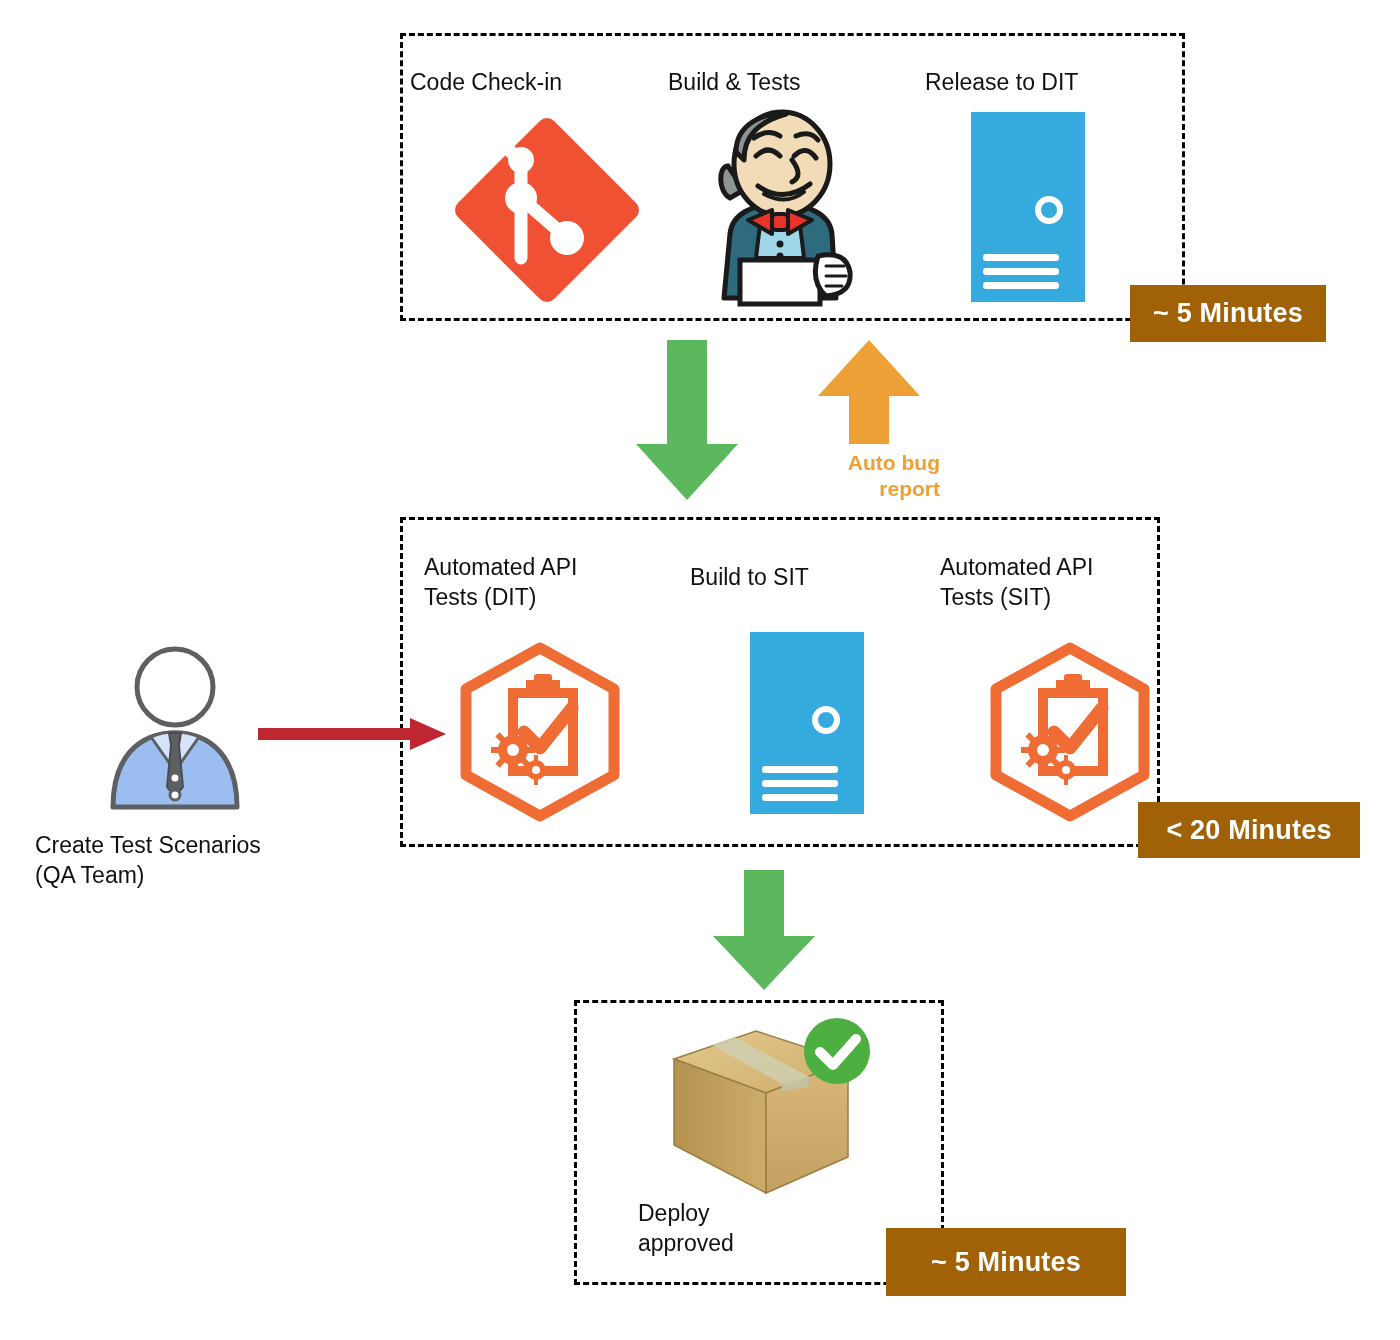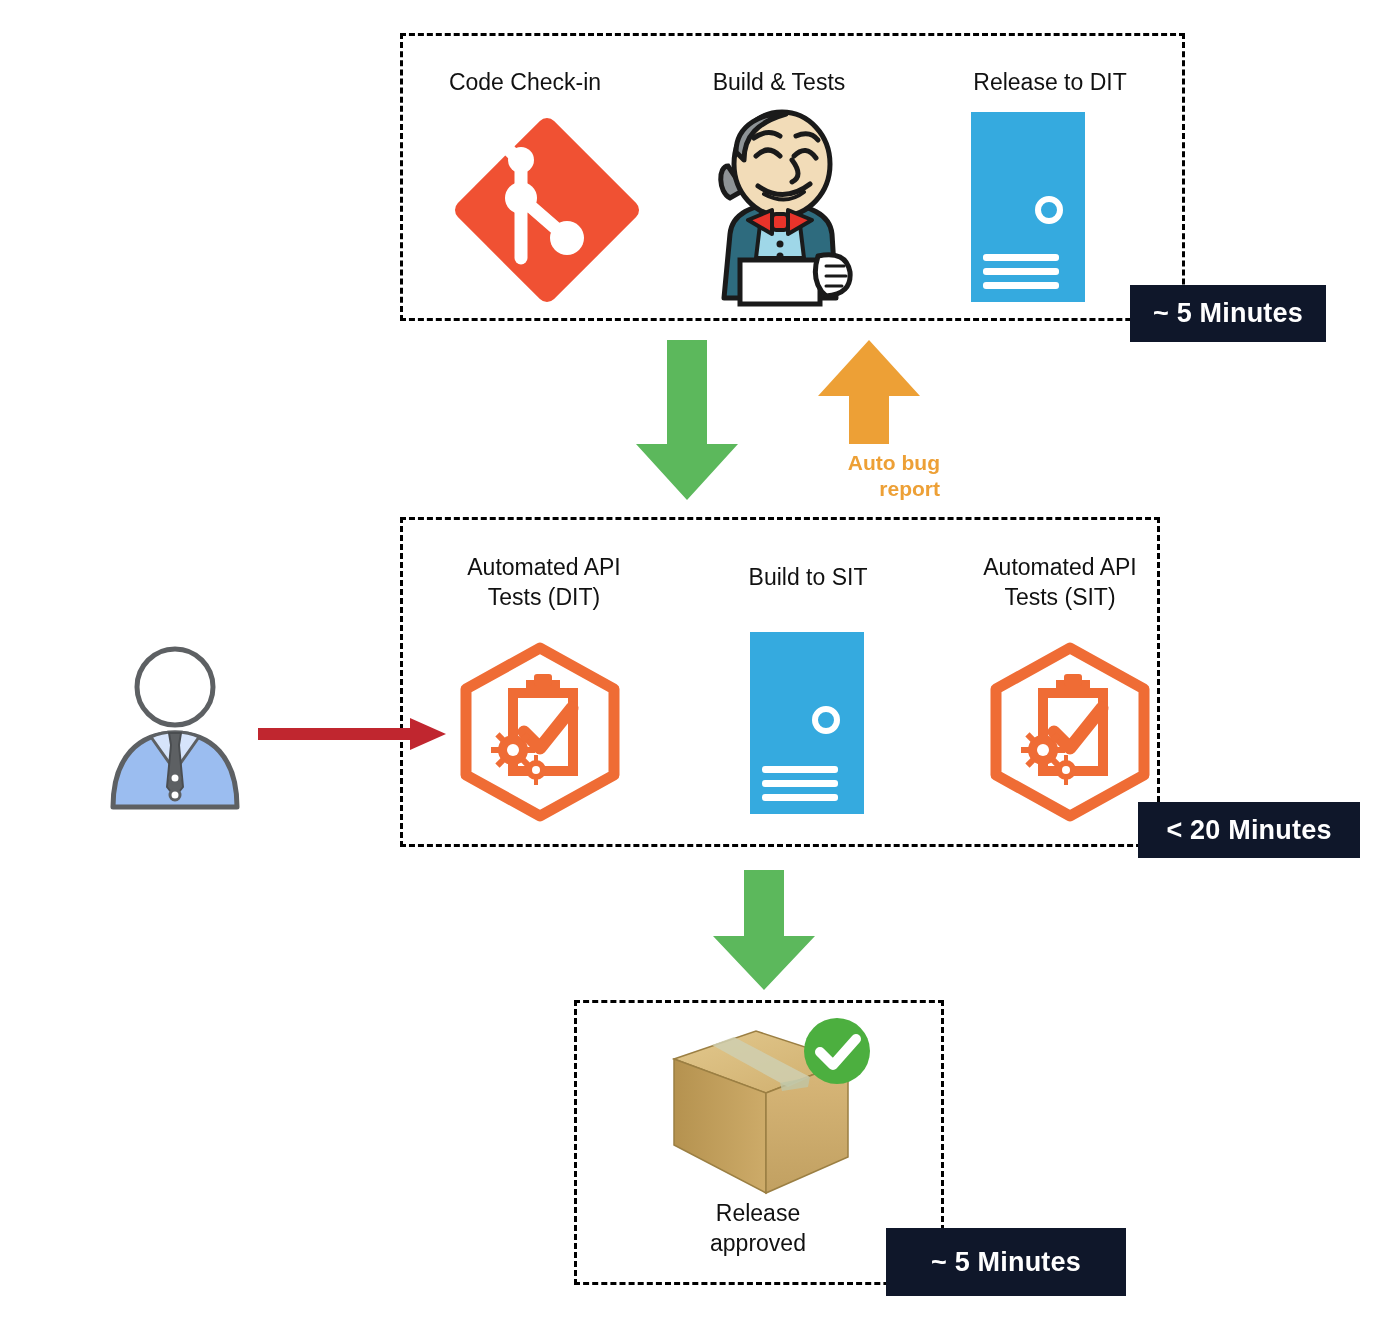--- a/index.html
+++ b/index.html
@@ -2,24 +2,24 @@
 <html><head>
 <meta charset="utf-8">
 <style>
   html,body{margin:0;padding:0;background:#ffffff;}
   body{width:1400px;height:1340px;position:relative;overflow:hidden;
        font-family:"Liberation Sans","DejaVu Sans",sans-serif;}
   .stage{position:absolute;left:0;top:0;width:1400px;height:1340px;}
 
   .dbox{position:absolute;border:3px dashed #000;box-sizing:border-box;background:transparent;}
 
-  .lbl{position:absolute;text-align:center;color:#111;font-size:23px;line-height:30px;
+  .lbl{position:absolute;text-align:left;color:#111;font-size:23px;line-height:30px;
        font-family:"Liberation Sans","DejaVu Sans",sans-serif;white-space:pre;}
 
-  .badge{position:absolute;background:#0f172a;color:#fff;font-weight:bold;font-size:27px;
+  .badge{position:absolute;background:#a16207;color:#fff;font-weight:bold;font-size:27px;
          display:flex;align-items:center;justify-content:center;letter-spacing:.2px;}
 
   .node{position:absolute;}
   svg{display:block;overflow:visible;}
 
   .arrowlbl{position:absolute;text-align:right;color:#eda036;font-weight:bold;
             font-size:21px;line-height:26px;white-space:pre;}
 </style>
 </head>
 <body>
@@ -226,20 +226,22 @@
     <svg width="140" height="165" viewBox="0 0 140 165">
       <circle cx="70" cy="42" r="38" fill="#ffffff" stroke="#5d6063" stroke-width="5"></circle>
       <path d="M8 162 C8 112 34 88 70 88 C106 88 132 112 132 162 Z" fill="#9bbdf0" stroke="#5d6063" stroke-width="5" stroke-linejoin="round"></path>
       <path d="M46 92 L70 126 L94 92 C86 88 78 87 70 87 C62 87 54 88 46 92 Z" fill="#d6e4fb" stroke="#5d6063" stroke-width="3" stroke-linejoin="round"></path>
       <path d="M64 88 L76 88 L74 100 L78 142 L70 152 L62 142 L66 100 Z" fill="#5d6063" stroke="#4a4d50" stroke-width="2" stroke-linejoin="round"></path>
       <circle cx="70" cy="133" r="5" fill="#ffffff" stroke="#5d6063" stroke-width="3"></circle>
       <circle cx="70" cy="150" r="5" fill="#ffffff" stroke="#5d6063" stroke-width="3"></circle>
     </svg>
   </div>
 
+  <div class="lbl" style="left:35px;top:830px;width:280px;">Create Test Scenarios
+(QA Team)</div>
 
   <div class="node" style="left:258px;top:718px;">
     <svg width="188" height="32" viewBox="0 0 188 32">
       <path d="M0 10 L152 10 L152 0 L188 16 L152 32 L152 22 L0 22 Z" fill="#c0262f"></path>
     </svg>
   </div>
 
   <div class="node" style="left:711px;top:870px;">
     <svg width="106" height="122" viewBox="0 0 106 122">
       <path d="M33 0 L73 0 L73 66 L104 66 L53 120 L2 66 L33 66 Z" fill="#5cb85c"></path>
@@ -272,18 +274,18 @@
       <path d="M106 78 L188 46 L188 142 L106 178 Z" fill="url(#boxFront)" stroke="#9b7f43" stroke-width="1.5"></path>
 
       <path d="M52 30 L74 22 L150 62 L128 72 Z" fill="#cfcfb0" opacity="0.85"></path>
       <path d="M120 68 L150 62 L148 72 L122 76 Z" fill="#bfc6a6" opacity="0.8"></path>
 
       <circle cx="177" cy="36" r="33" fill="#4caf3f"></circle>
       <path d="M160 37 L173 50 L196 24" fill="none" stroke="#ffffff" stroke-width="10" stroke-linecap="round" stroke-linejoin="round"></path>
     </svg>
   </div>
 
-  <div class="lbl" style="left:638px;top:1198px;width:240px;">Release
+  <div class="lbl" style="left:638px;top:1198px;width:240px;">Deploy
 approved</div>
 
   <div class="badge" style="left:886px;top:1228px;width:240px;height:68px;">~ 5 Minutes</div>
 
 </div>
 
 </body></html>

